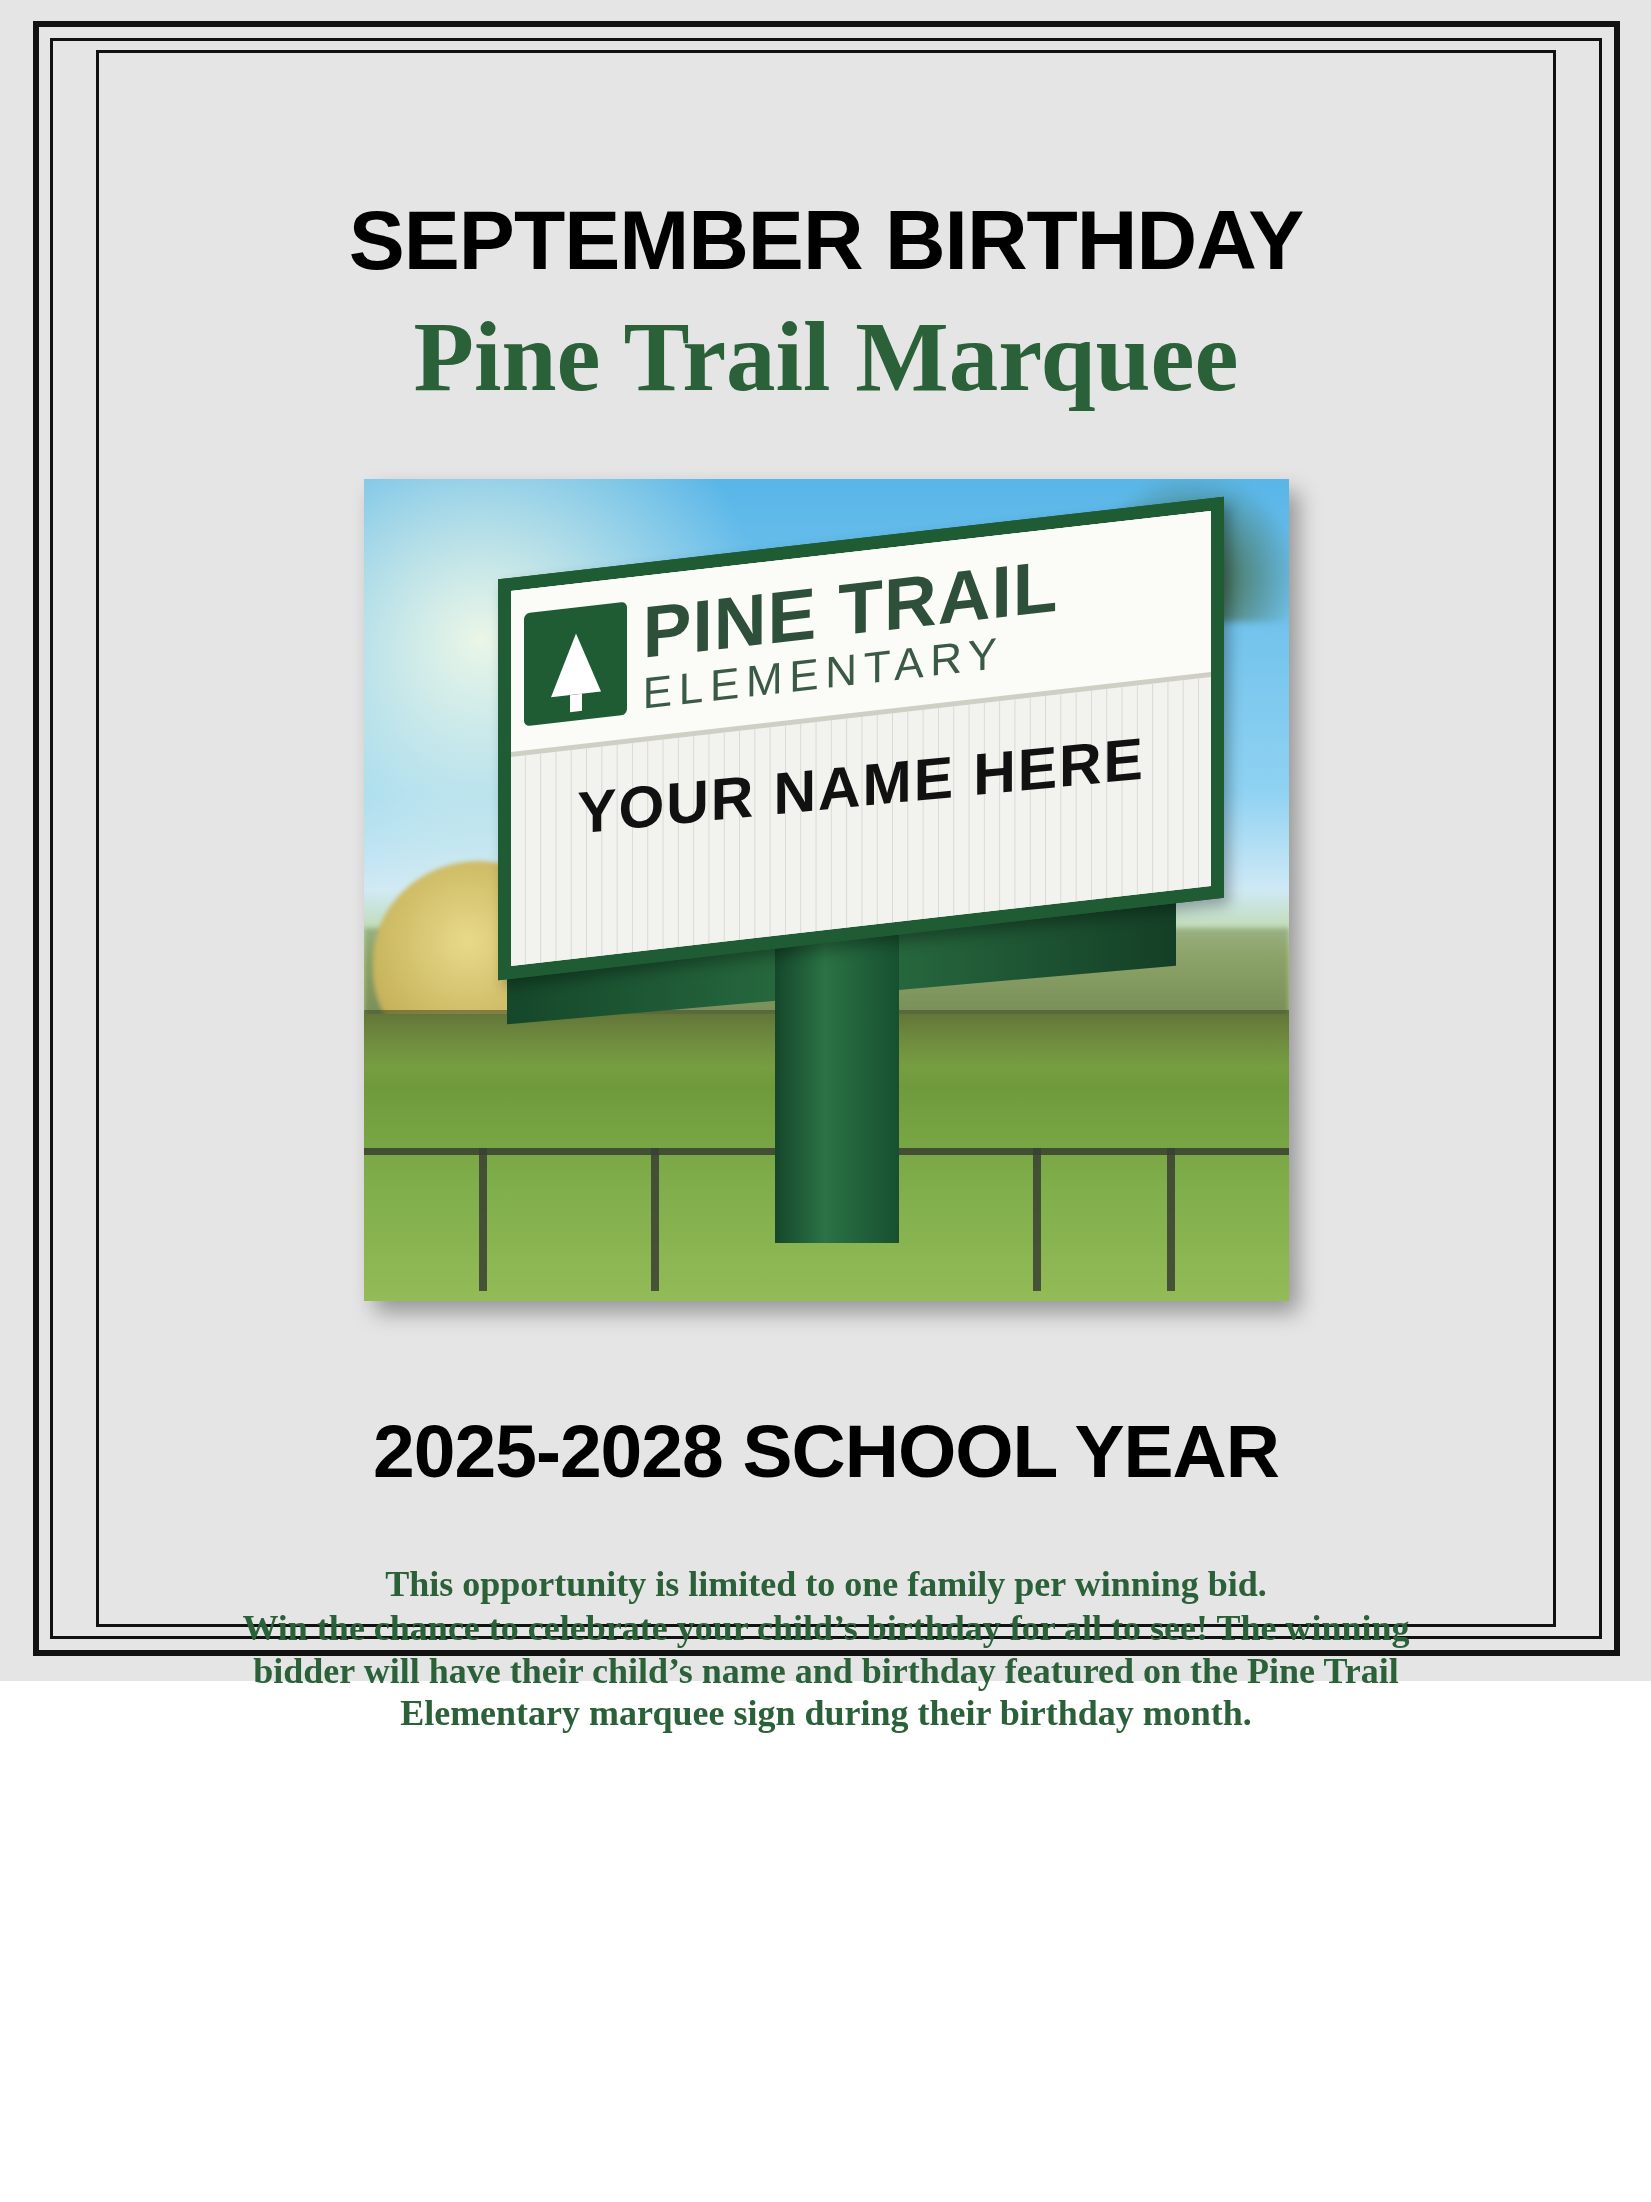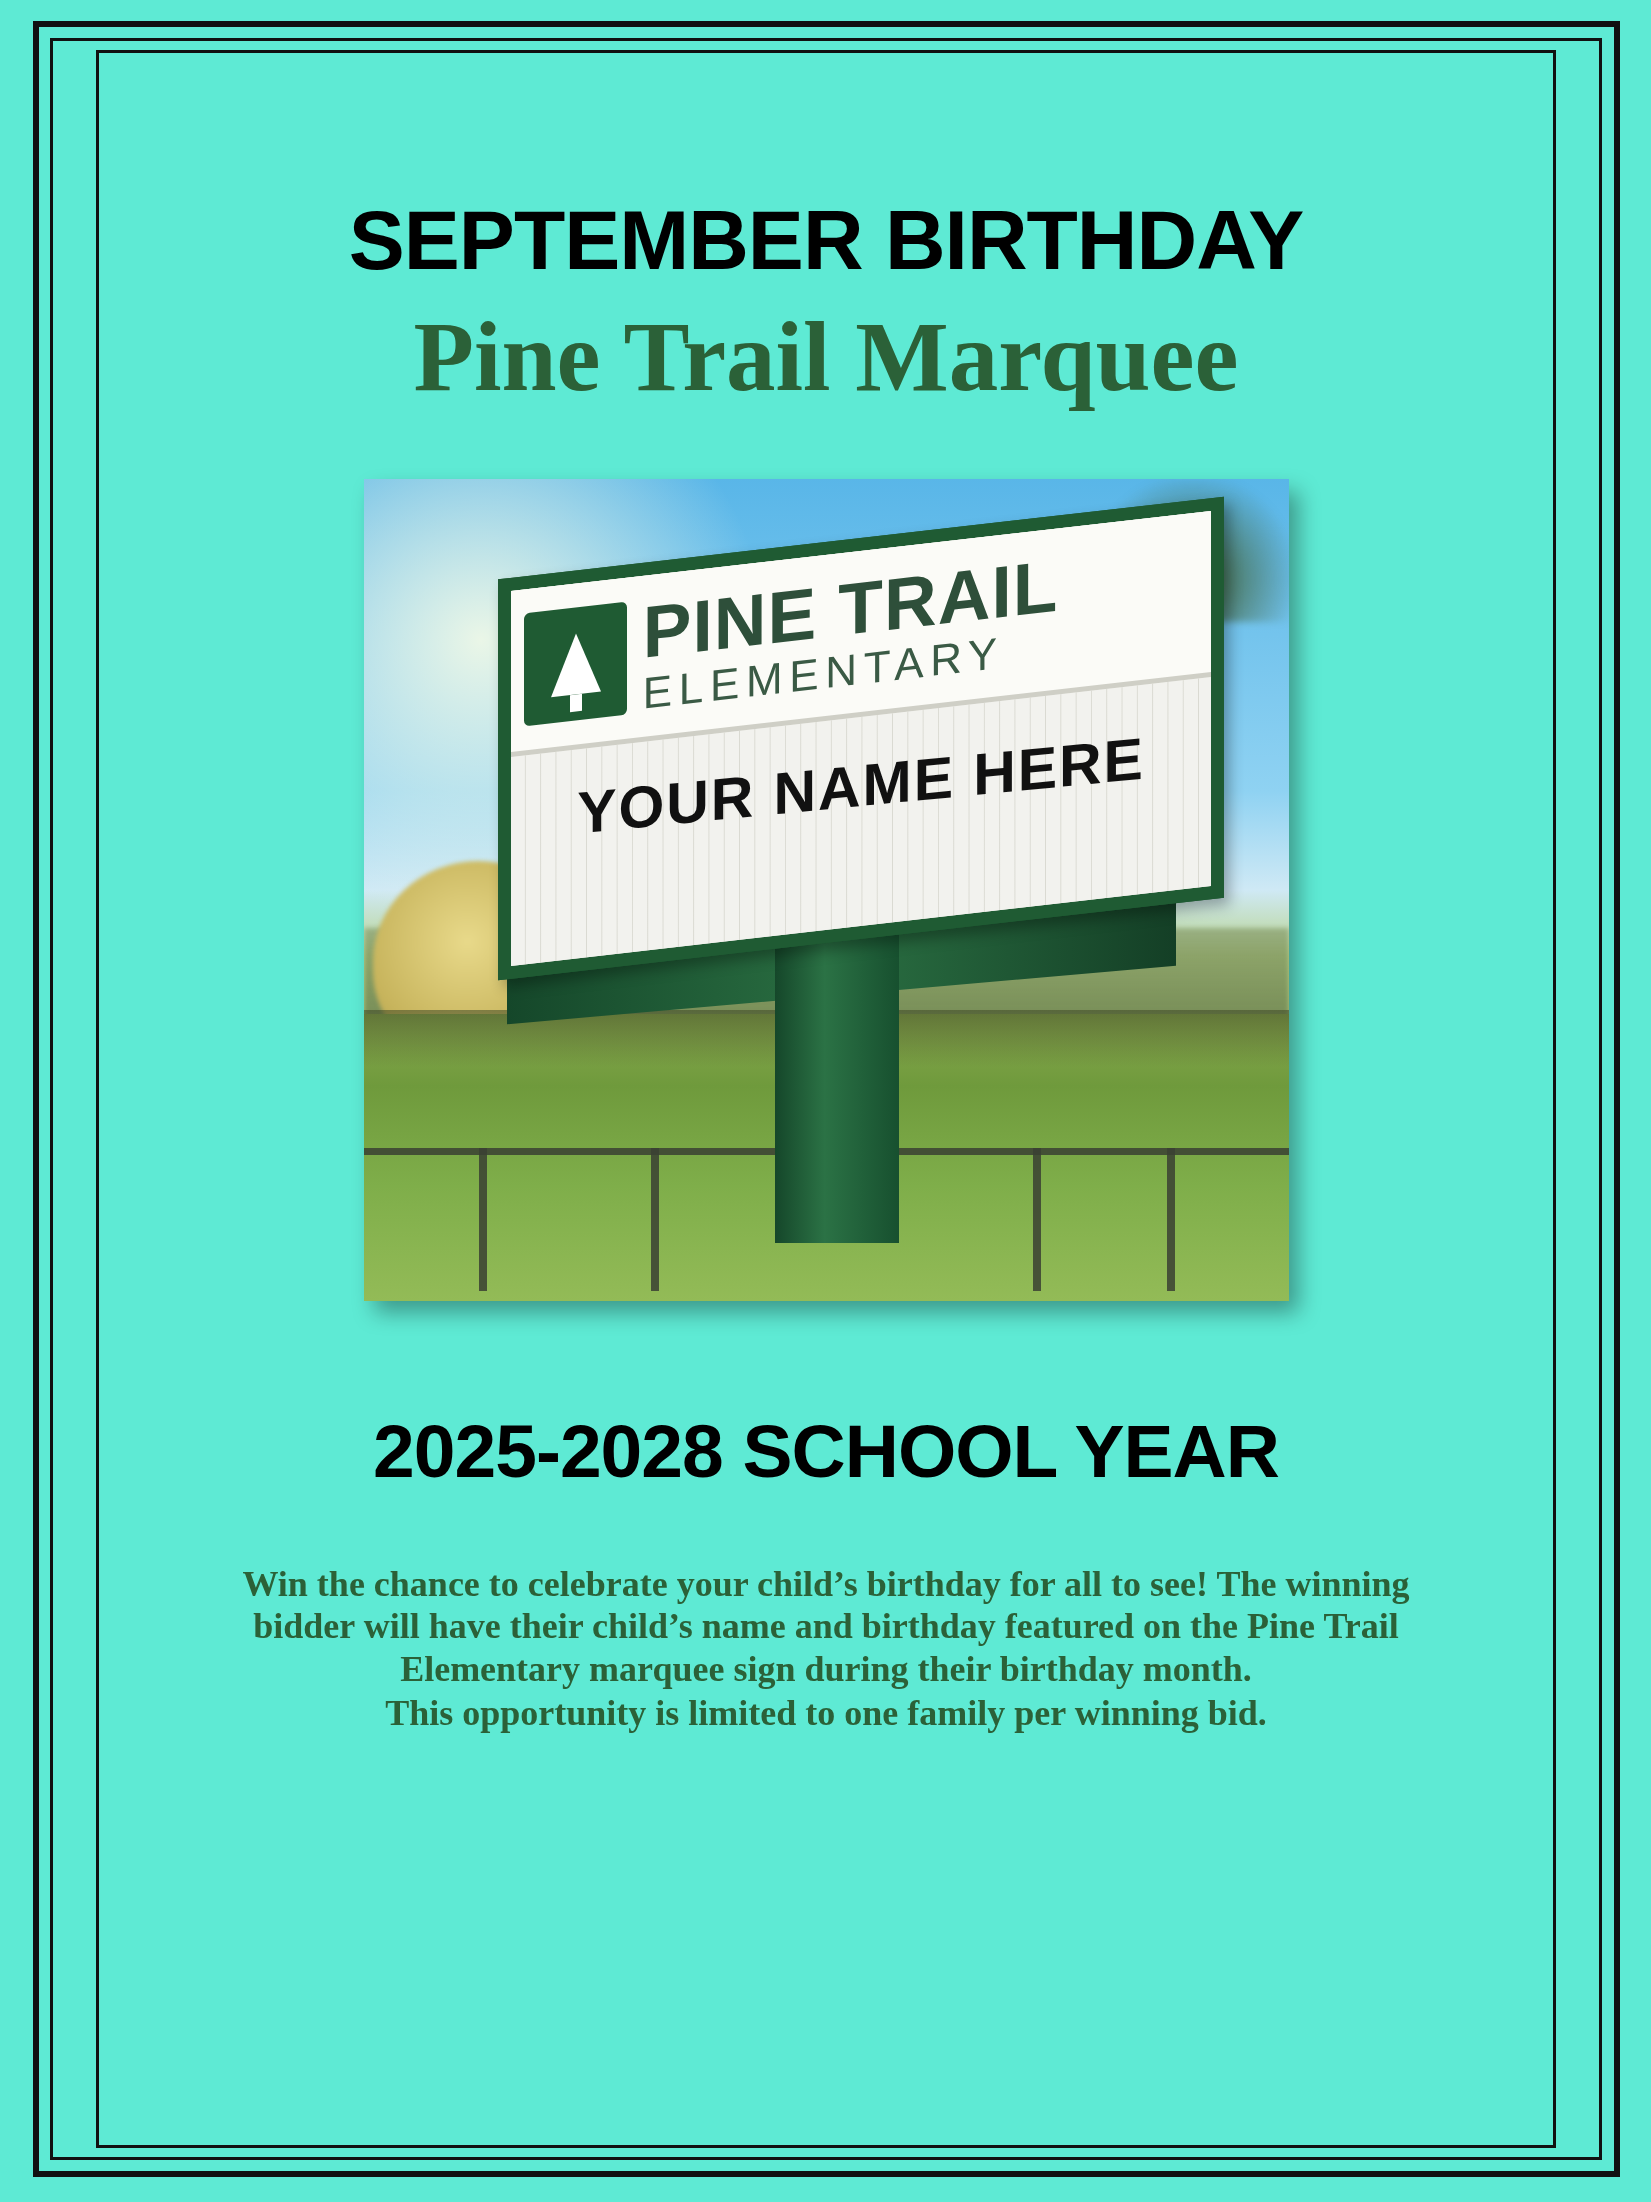--- a/index.html
+++ b/index.html
@@ -10,22 +10,22 @@
   body {
     width: 1652px;
     height: 2202px;
     font-family: "Liberation Sans", sans-serif;
     overflow: hidden;
   }
 
   .page {
     position: relative;
     width: 1652px;
-    height: 2202px;
-    background: #5eead4;
+    height: 1681px;
+    background: #e5e5e5;
     box-sizing: border-box;
   }
 
   
   .frame-outer {
     position: absolute;
     left: 32.5px;
     top: 21px;
     right: 32.5px;
     bottom: 25px;
@@ -346,19 +346,19 @@
             </div>
             <div class="sign-message">YOUR NAME HERE</div>
           </div>
         </div>
       </div>
     </div>
 
     <div class="year">2025-2028 SCHOOL YEAR</div>
 
     <div class="blurb">
+      <p>This opportunity is limited to one family per winning bid.</p>
       <p>Win the chance to celebrate your child’s birthday for all to see! The winning bidder will have their child’s name and birthday featured on the Pine Trail Elementary marquee sign during their birthday month.</p>
-      <p>This opportunity is limited to one family per winning bid.</p>
     </div>
 
   </div>
 </div>
 
 
 </body></html>

